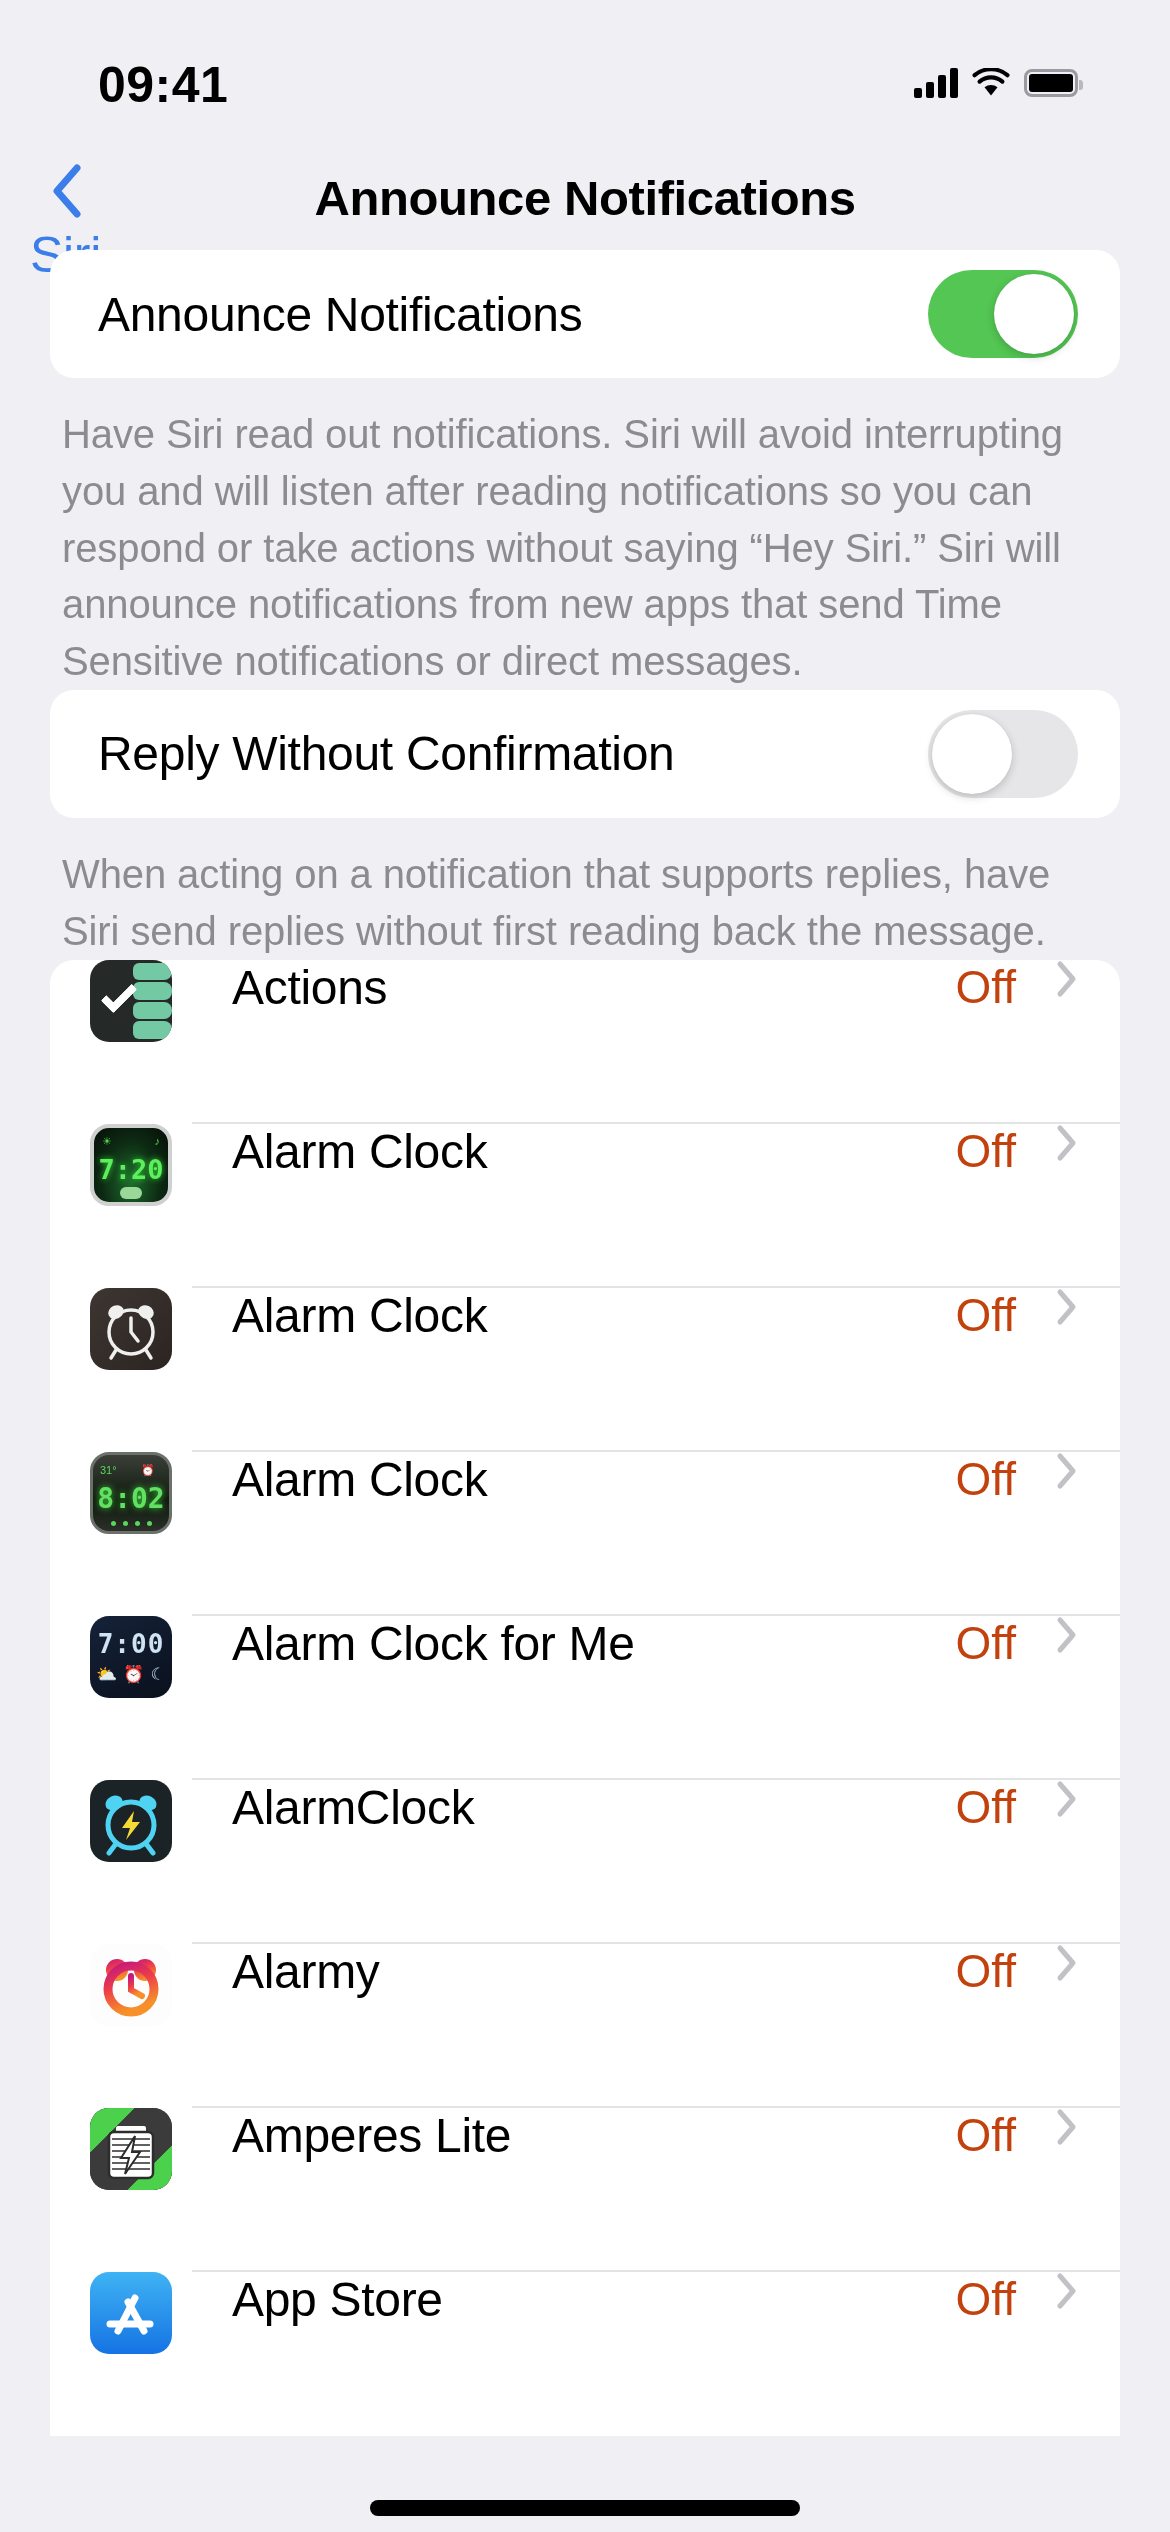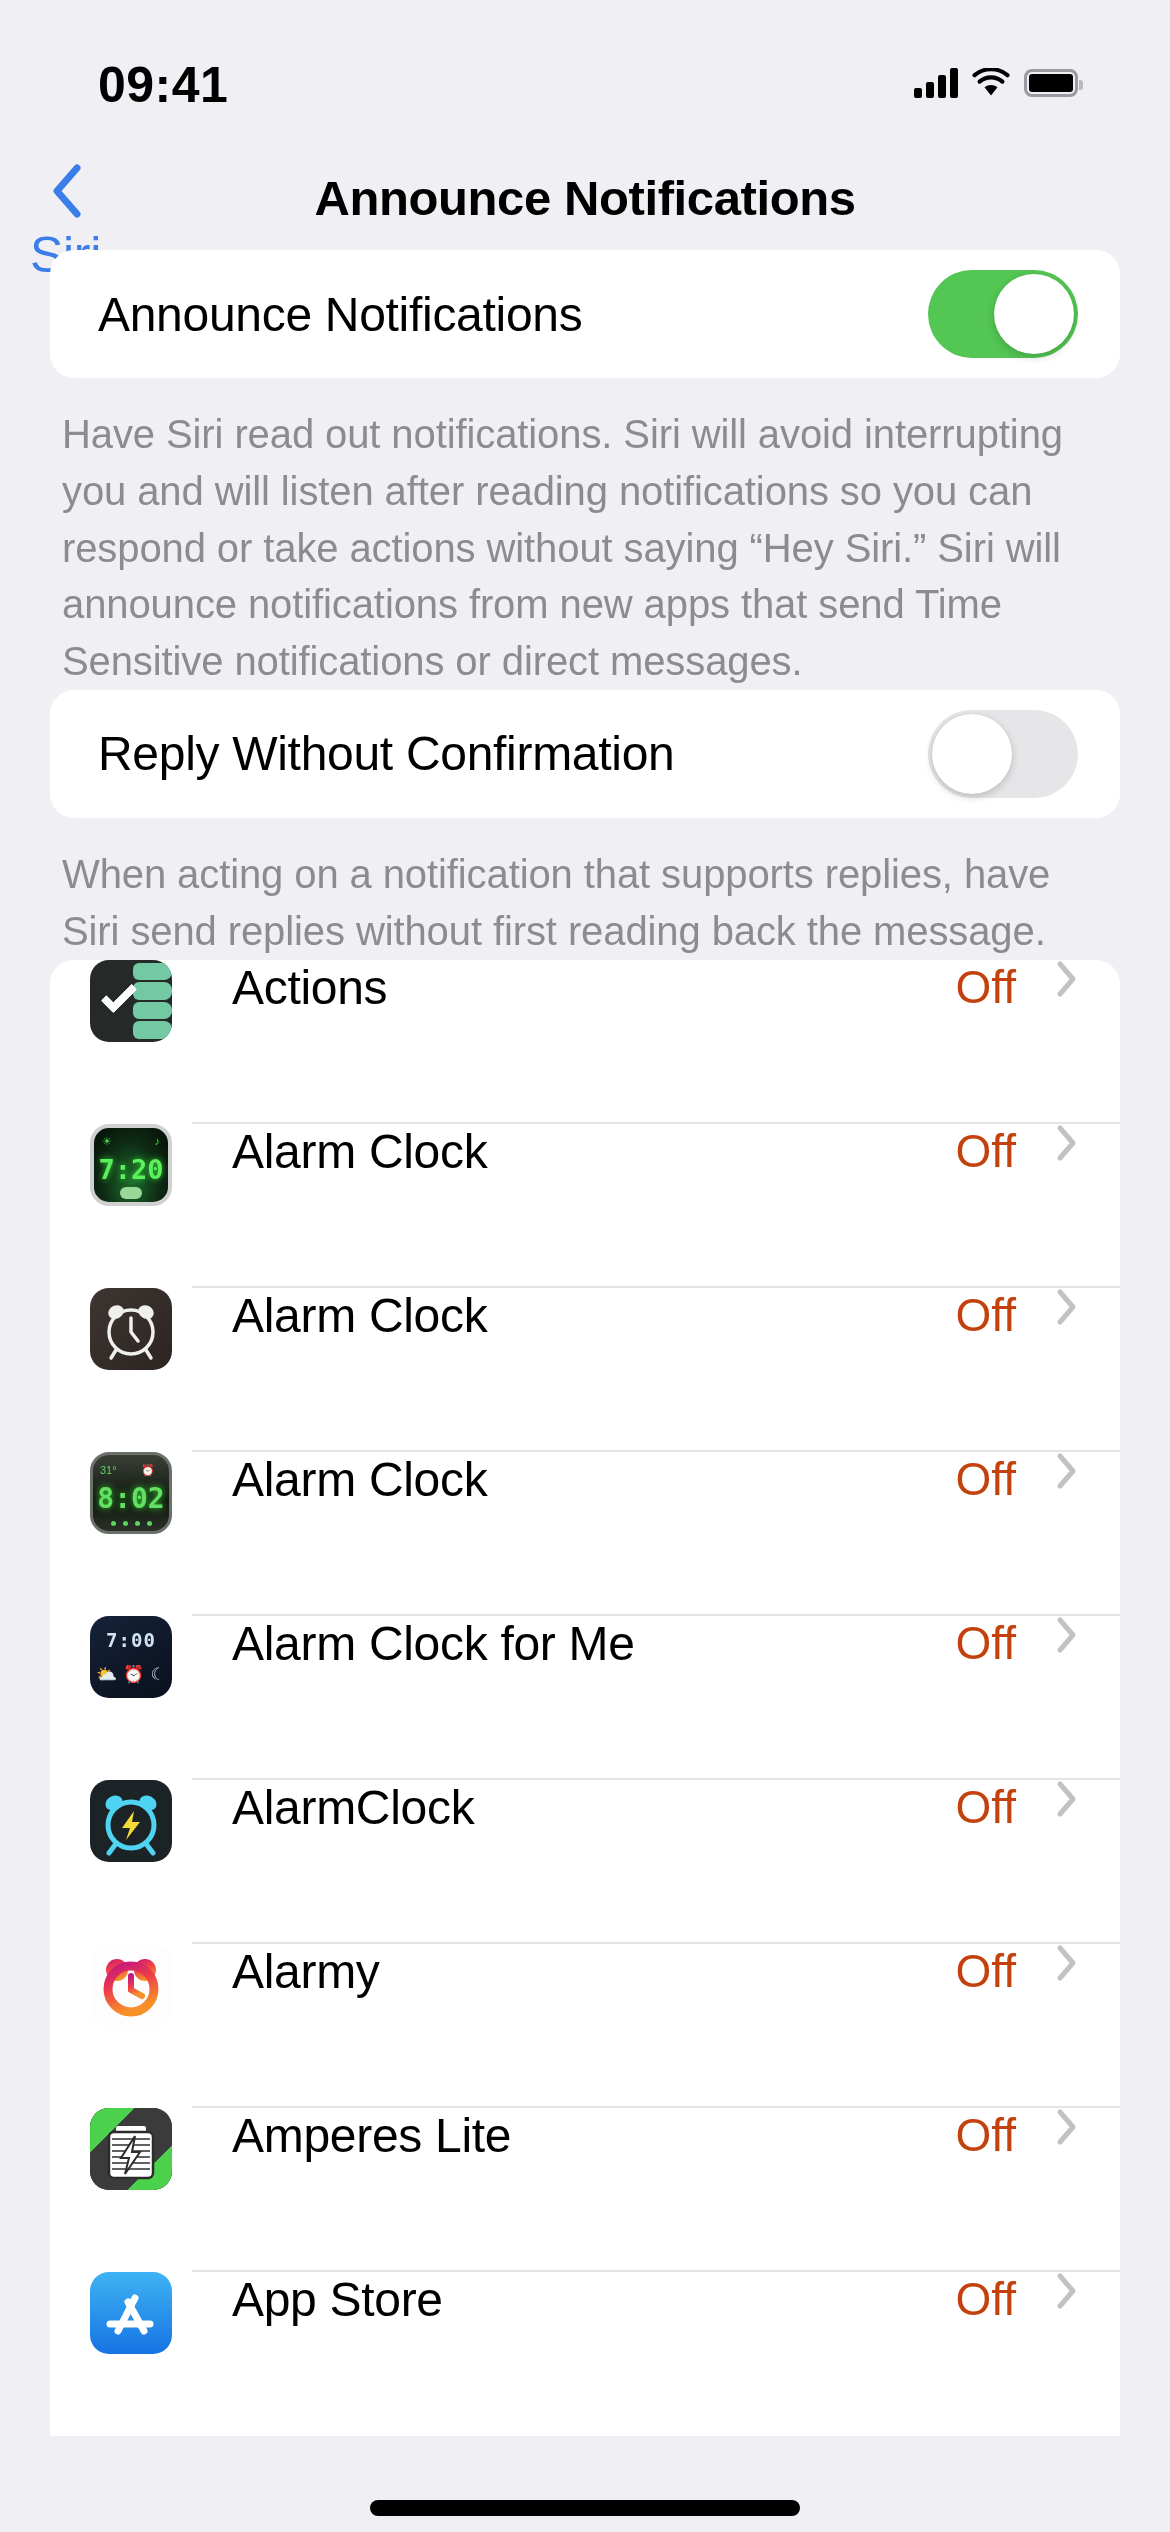--- a/index.html
+++ b/index.html
@@ -195,21 +195,21 @@
   .ic-led2 .dots {
     position: absolute; left: 0; right: 0; bottom: 5px;
     display: flex; justify-content: center; gap: 7px;
   }
   .ic-led2 .dots i { width: 5px; height: 5px; background: #5ad65a; border-radius: 50%; display:block; }
 
   .ic-navy { background: linear-gradient(150deg, #152238 0%, #0a101d 100%); }
   .ic-navy .time {
     position: absolute; left: 0; right: 0; top: 13px; text-align: center;
     font-family: "DejaVu Sans Mono", monospace;
-    font-size: 19px; color: #cfe3f5; font-weight: bold; letter-spacing: 1px;
+    font-size: 26px; color: #cfe3f5; font-weight: bold; letter-spacing: 1px;
   }
   .ic-navy .row2 {
     position: absolute; left: 0; right: 0; bottom: 13px;
     display: flex; justify-content: center; gap: 6px;
     font-size: 17px; color: #b9d2ea;
   }
 
   .ic-cyan { background: #1c2326; }
 
   .ic-alarmy { background: #fdfdfd; }

